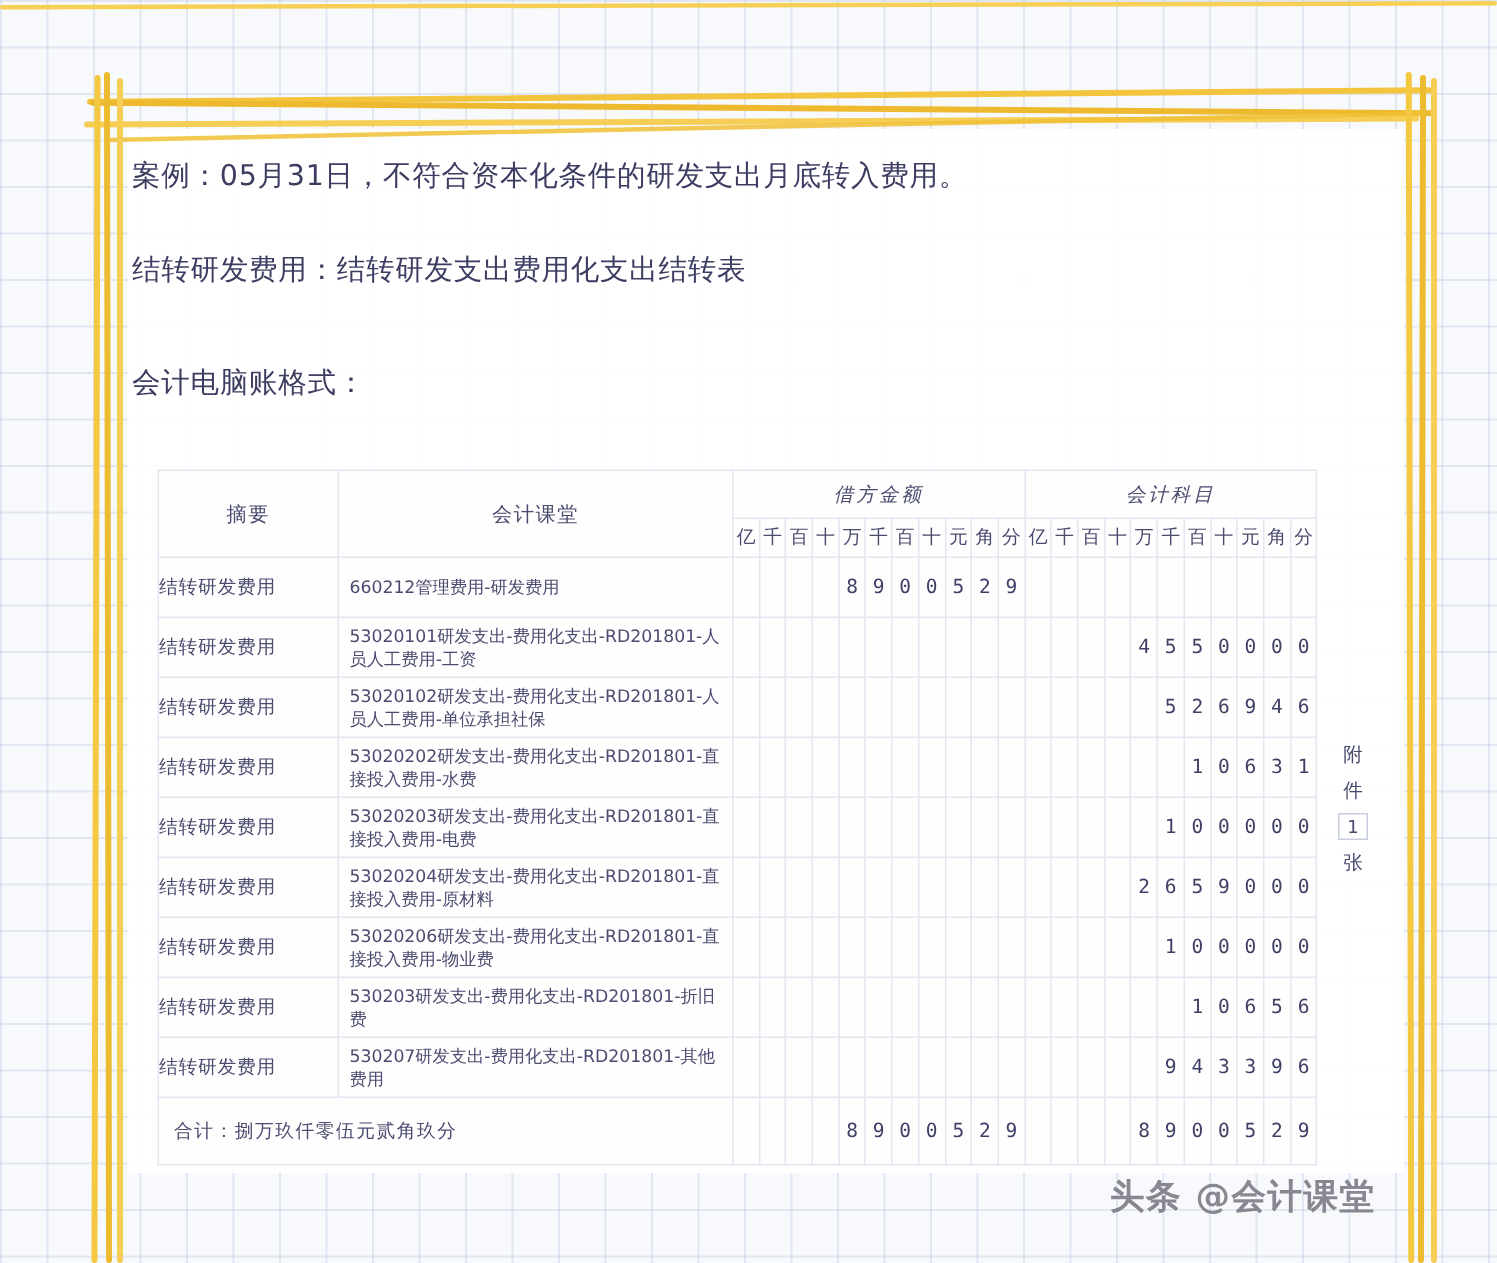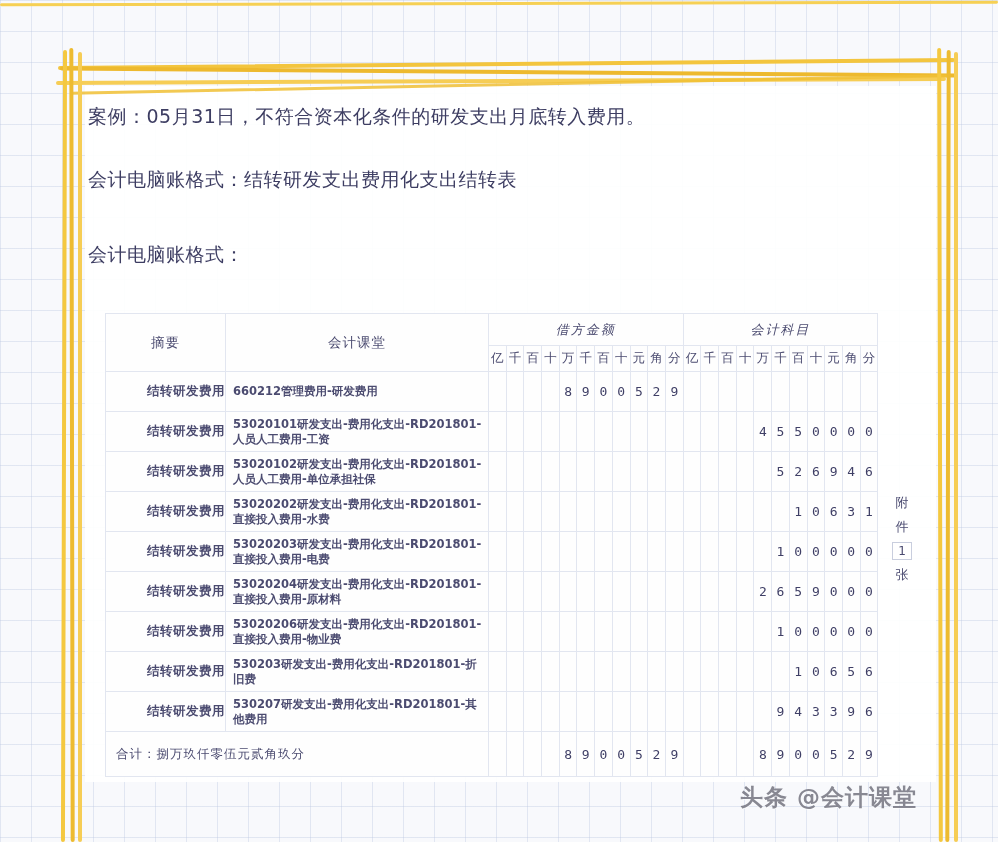--- a/index.html
+++ b/index.html
@@ -47,23 +47,23 @@
     border:1px solid #e2e6f0;background:#fefefe;
     color:#4b4b70;font-weight:normal;padding:0;margin:0;
   }
   .voucher tr.hdr1{height:32px;}
   .voucher tr.hdr2{height:26px;}
   .voucher th.hmain{font-size:13.5px;text-align:center;letter-spacing:1px;}
   .voucher th.grp{font-size:13px;text-align:center;letter-spacing:2px;font-style:italic;}
   .voucher th.dl{font-size:12.5px;text-align:center;padding:0;}
   .voucher tbody tr{height:40px;}
   .voucher tbody tr.total-row{height:45px;}
-  td.sum{font-size:12.5px;text-align:right;letter-spacing:.5px;font-weight:bold;}
+  td.sum{font-size:12.5px;text-align:left;letter-spacing:.5px;}
   td.acc{font-size:11.5px;text-align:left;vertical-align:middle;}
-  td.acc .inner{padding:2px 4px 2px 7px;line-height:1.3;max-height:37px;overflow:hidden;font-weight:bold;}
+  td.acc .inner{padding:2px 4px 2px 7px;line-height:1.3;max-height:37px;overflow:hidden;}
   td.dg{
     font-family:"DejaVu Sans Mono","Liberation Mono",monospace;
     font-size:13px;text-align:center;color:#3f3f66;
   }
   td.tot{font-size:12.5px;letter-spacing:1px;}
   td.tot .inner{padding-left:10px;}
   .sepb{border-left:1px solid #bcd0ea !important;}
   .sepB{border-left:1px solid #a6c2e4 !important;}
   .sepr{border-left:1px solid #e6c8c8 !important;}
 
@@ -95,21 +95,21 @@
 <div class="stroke fh3"></div>
 <div class="stroke fh4"></div>
 <div class="stroke fvl1"></div>
 <div class="stroke fvl2"></div>
 <div class="stroke fvl3"></div>
 <div class="stroke fvr1"></div>
 <div class="stroke fvr2"></div>
 <div class="stroke fvr3"></div>
 
 <div class="title" id="title-case">案例：05月31日，不符合资本化条件的研发支出月底转入费用。</div>
-<div class="title" id="title-attachment">会计电脑账格式：结转研发支出费用化支出结转表</div>
+<div class="title" id="title-attachment">结转研发费用：结转研发支出费用化支出结转表</div>
 <div class="title" id="title-format">会计电脑账格式：</div>
 
 <table class="voucher">
   <colgroup id="cols">
       <col style="width: 120px;">
       <col style="width: 263px;">
       <col style="width: 17.7px;">
       <col style="width: 17.7px;">
       <col style="width: 17.7px;">
       <col style="width: 17.7px;">

